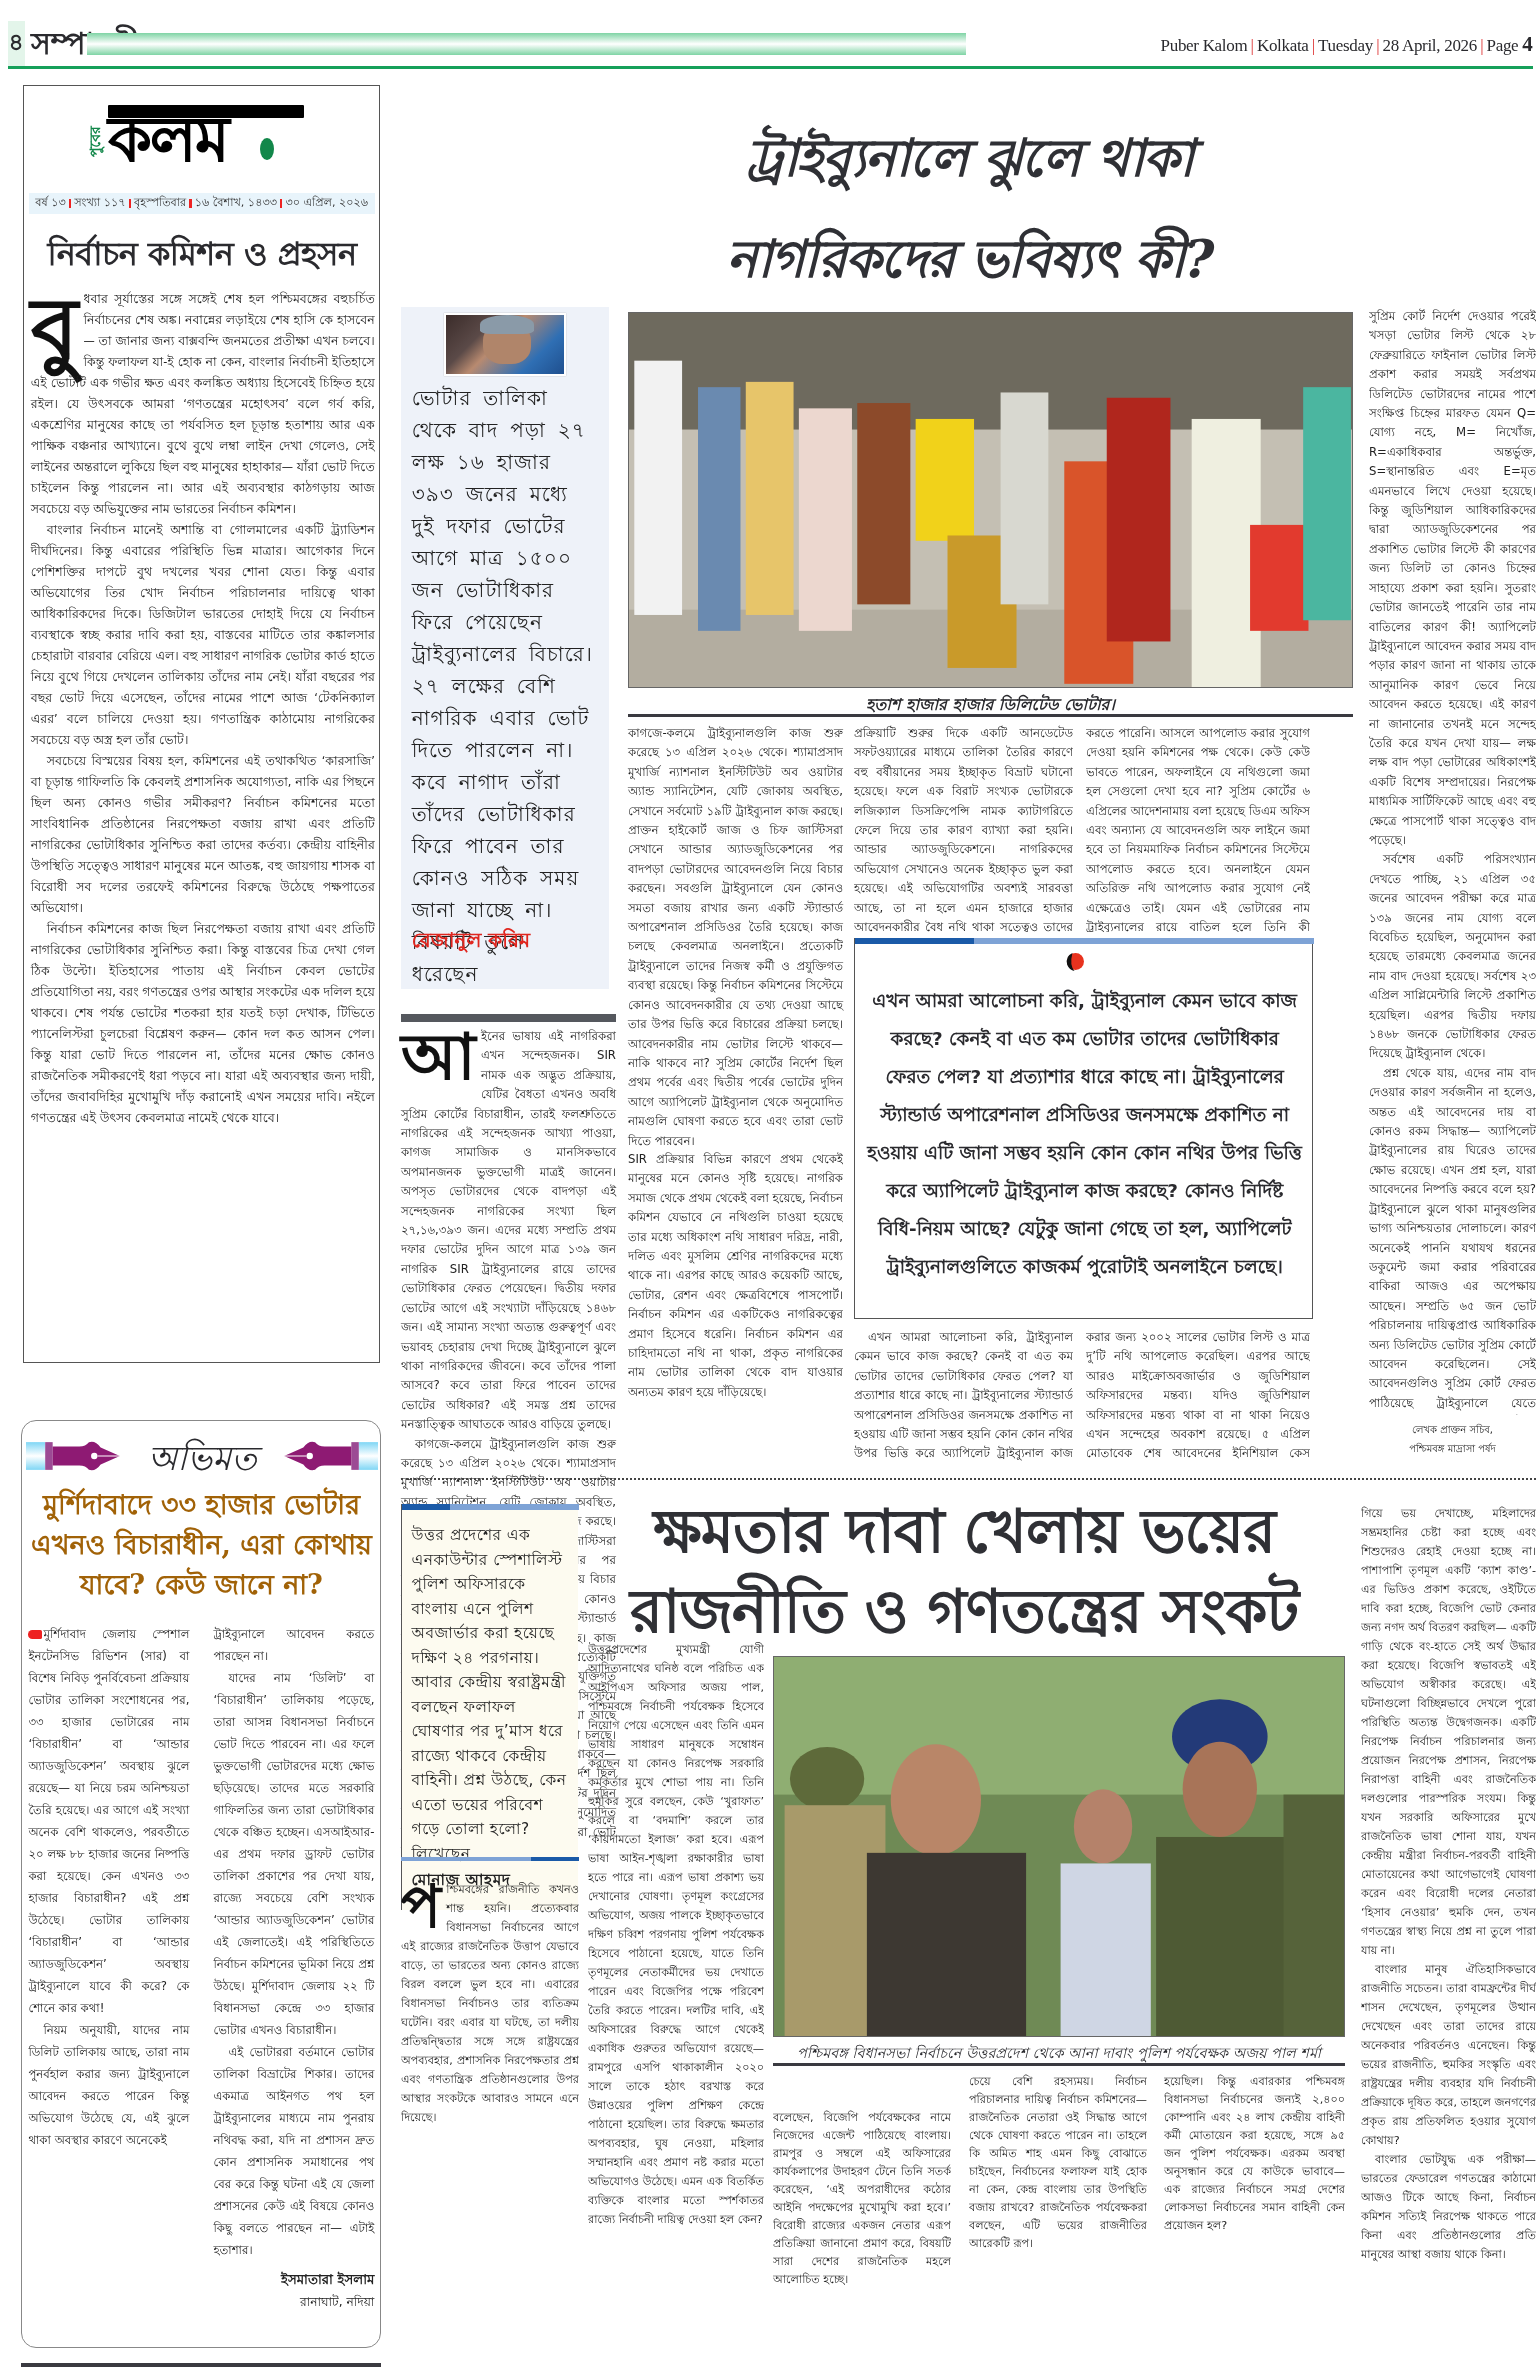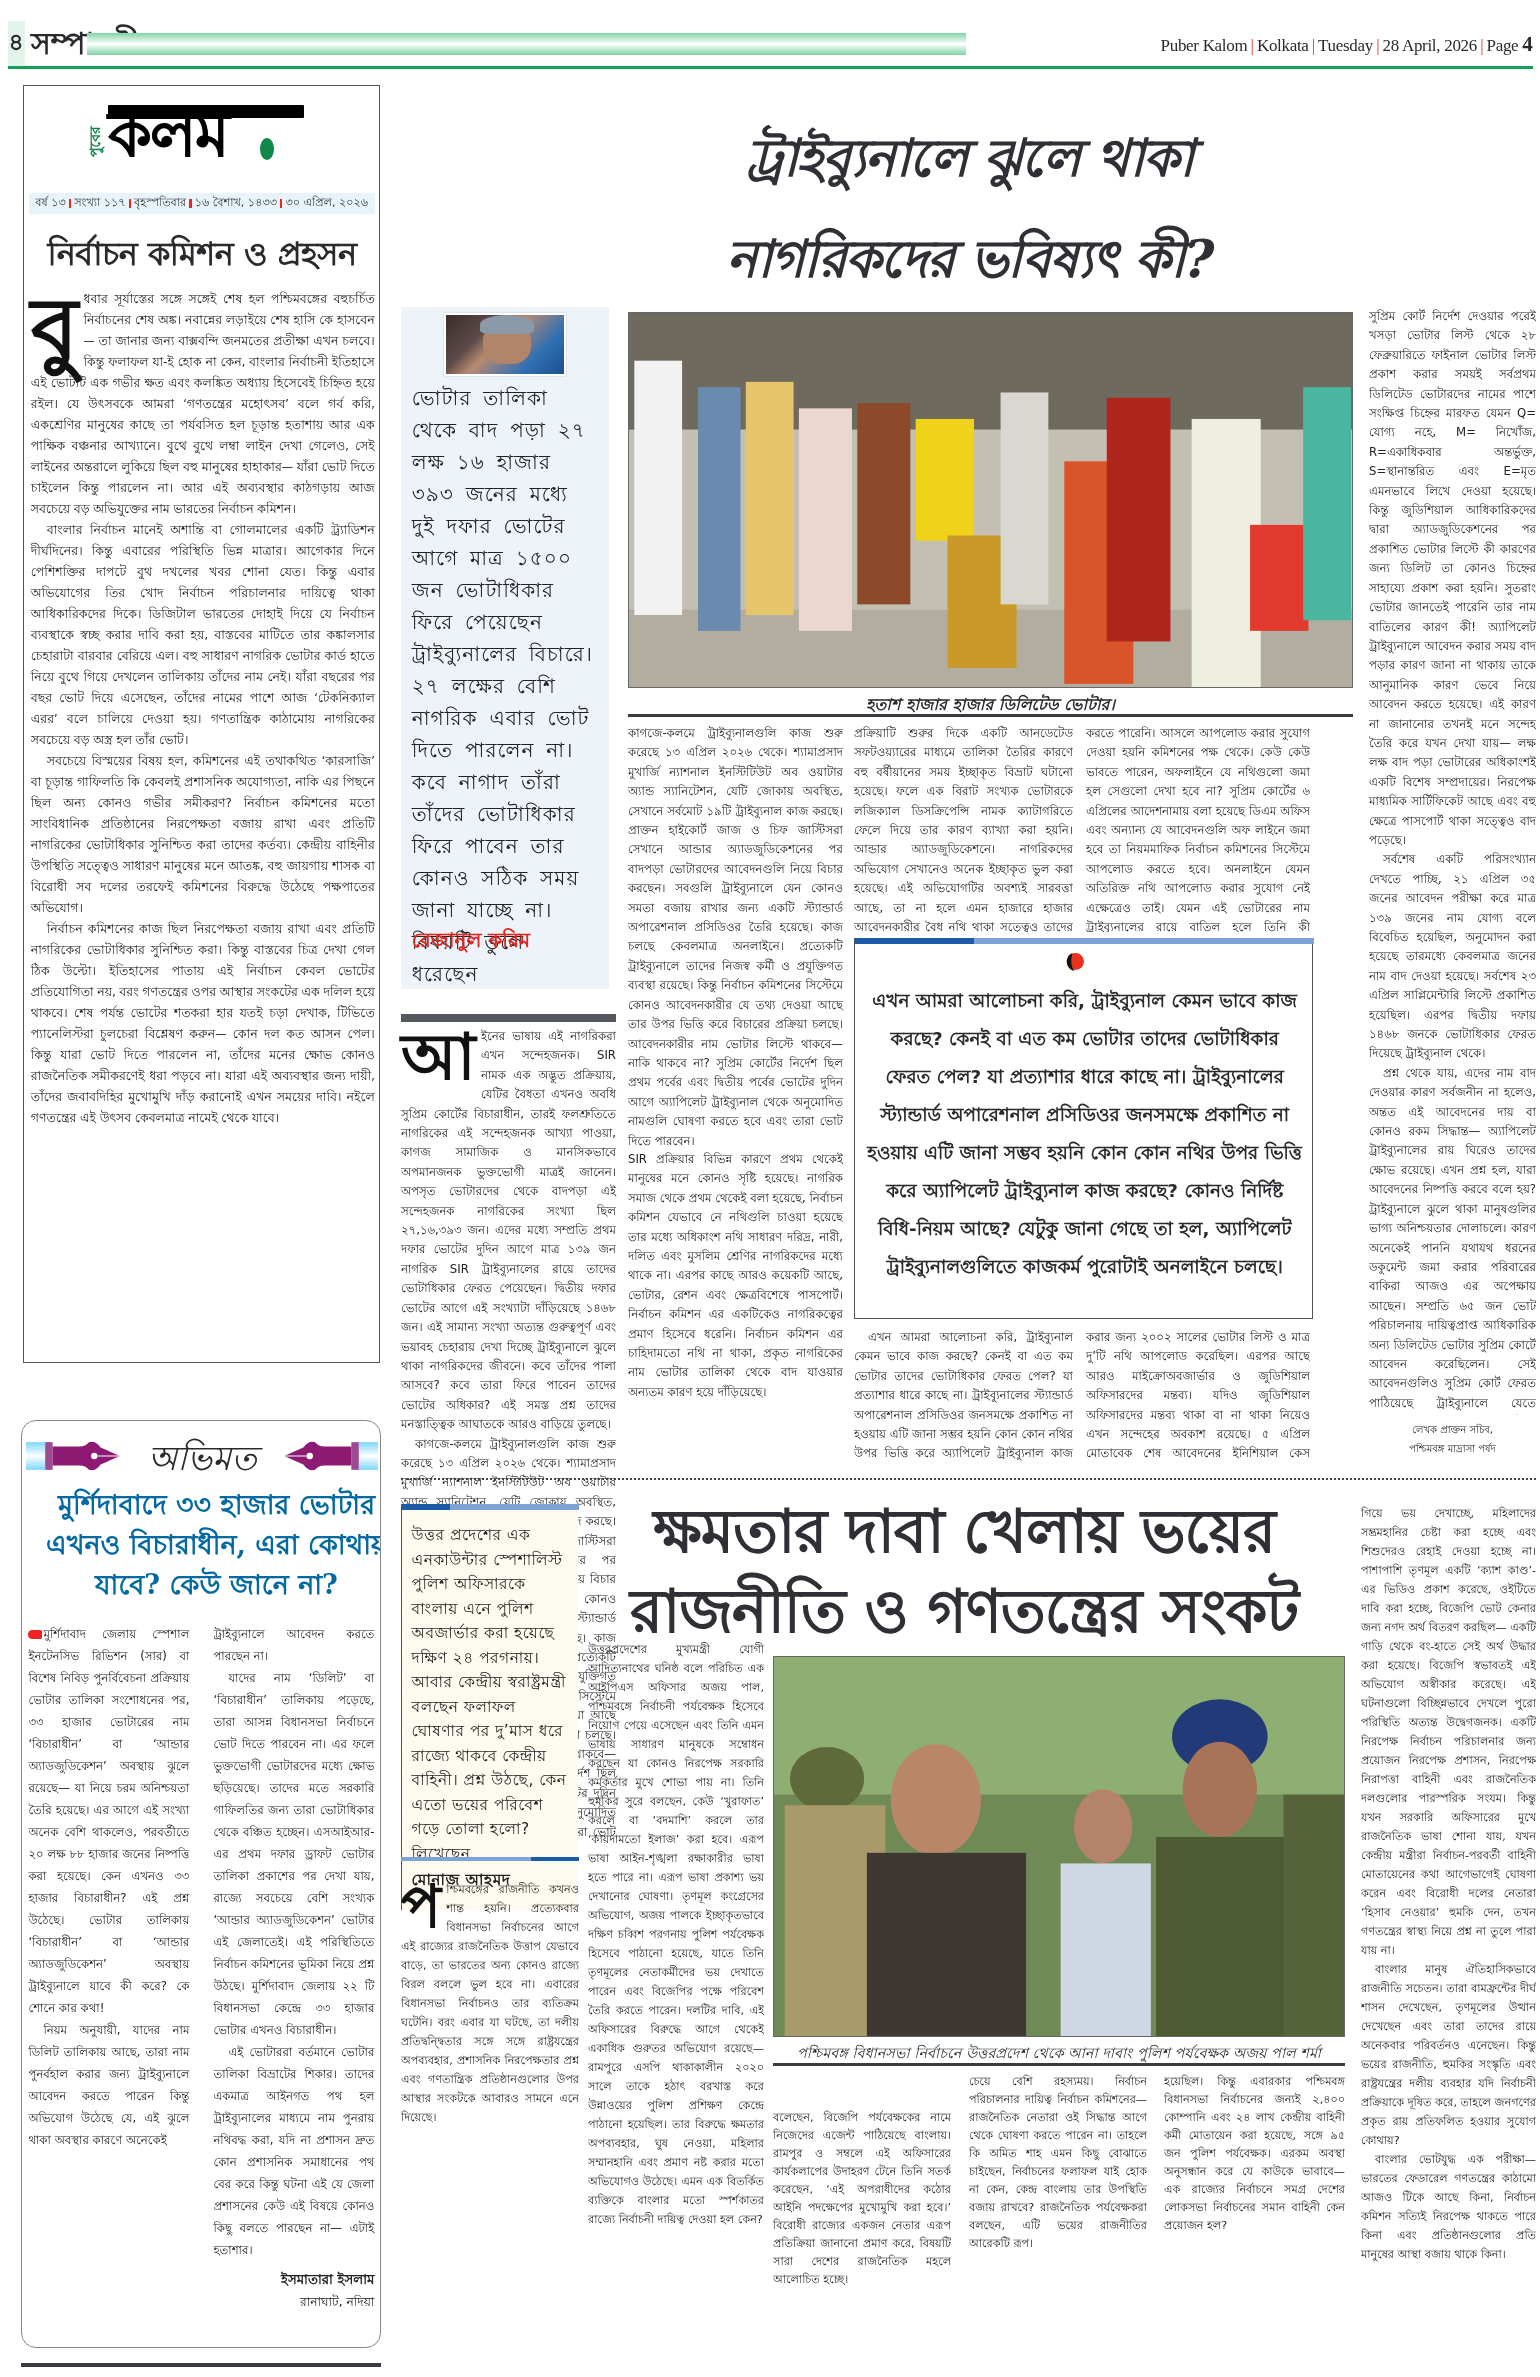--- a/index.html
+++ b/index.html
@@ -14,37 +14,37 @@
   .issue-line { position: absolute; right: 0; top: 10.7px; font-family: "Liberation Serif", serif; font-size: 17px; color:#2a2a2e; white-space: nowrap; letter-spacing:-0.3px; }
   .issue-line .sep { color: #d33; margin: 0 3.2px; font-weight: normal; }
   .issue-line .pg { font-weight: bold; font-size: 21px; }
   .green-rule { position: absolute; left: 7.5px; top: 66px; width: 1525px; height: 3.2px; background: #16a05a; }
 
   
   .editorial-box { position: absolute; left: 23.4px; top: 85px; width: 357px; height: 1278px; border: 1.1px solid #555; background:#fff; }
   .logo { position: absolute; left: 59px; top: 19px; width: 224px; height: 69px; }
   .logo .puber { position:absolute; left: 0; top: 5.3px; width: 19px; height: 64px; color:#12874a; font-weight:bold; font-size: 14px; writing-mode: vertical-rl; transform: rotate(180deg); text-align:center; }
   .logo .kalom-bar { position:absolute; left: 24.5px; top: 0; width: 196px; height: 12.8px; background:#000; border-radius:1.1px; }
-  .logo .kalom { position:absolute; left: 24.5px; top: 3.2px; font-size: 63px; font-weight: 900; color:#000; line-height: 64px; font-family: Liberation Mono, monospace; letter-spacing: -2.1px; }
+  .logo .kalom { position:absolute; left: 24.5px; top: 3.2px; font-size: 63px; font-weight: 900; color:#000; line-height: 64px; font-family: Liberation Serif, serif; letter-spacing: -2.1px; }
   .logo .dot { position:absolute; left: 177px; top: 33px; width: 14px; height: 22.4px; border-radius:50%; background:#12874a; }
   .dateline { position: absolute; left: 4.3px; top: 107px; width: 346px; height: 21px; background:#e8f4fb; font-size: 11.2px; color:#333; display:flex; align-items:center; justify-content:center; white-space:nowrap; }
   .dateline .tick { display:inline-block; width:2.1px; height:8.5px; background:#e22; margin: 0 3.2px; vertical-align: middle; }
   .editorial-title { position:absolute; left: 3.2px; top: 143px; width: 349px; font-size: 32px; color:#2a2a2e; font-family: "DejaVu Serif", serif; text-align:center; letter-spacing:-0.5px; white-space:nowrap; }
   .editorial-body { position:absolute; left: 6.4px; top: 202px; width: 344px; font-size: 12.5px; line-height: 21px; text-align: justify; color:#222; font-family: "DejaVu Sans Condensed", "DejaVu Sans", sans-serif; }
   .dropcap { float:left; font-size: 85px; line-height: 80px; font-weight:bold; margin: 0 5.3px 0 0; font-family: "DejaVu Serif", serif; color:#111; }
   .editorial-body p { text-indent: 16px; margin:0; }
   .editorial-body p.first { text-indent: 0; }
 
   
   .opinion-box { position:absolute; left: 21px; top: 1420px; width: 360px; height: 928px; border: 1.1px solid #888; border-radius: 15px; background:#fff; overflow:hidden; }
   .opinion-banner { position:absolute; left: 4.3px; top: 10.7px; width: 352px; height: 48px; }
   .pen-left, .pen-right { position:absolute; top: 8px; width: 96px; height: 32px; }
   .pen-left { left: 0; } .pen-right { right: 0; }
   .opinion-label { position:absolute; left: 107px; top: 0; width: 138px; text-align:center; font-size: 34px; font-family: "DejaVu Serif", serif; color:#2a2a2e; font-style: italic; }
-  .opinion-title { position:absolute; left: 20px; top: 64px; width: 349px; text-align:center; font-size: 27px; line-height: 40px; font-family:"DejaVu Serif", serif; color:#0369a1; }
+  .opinion-title { position:absolute; left: 5px; top: 64px; width: 349px; text-align:center; font-size: 27px; line-height: 40px; font-family:"DejaVu Serif", serif; color:#a16207; }
   .opinion-cols { position:absolute; left: 6.4px; top: 202px; width: 346px; display:flex; gap: 24px; }
   .opinion-col { width: 165px; font-size: 11.7px; line-height: 22px; text-align: justify; color:#222; }
   .opinion-col p { text-indent: 15px; }
   .hand-icon { display:inline-block; width: 14px; height: 8.5px; background:#e22; border-radius: 4.3px 1.6px 1.6px 4.3px; vertical-align: middle; margin-right: 1.1px; }
   .signature { text-align:right; font-weight:bold; font-size: 13.3px; margin-top: 7.5px; }
   .signature-place { text-align:right; font-size: 12.2px; }
   .left-bottom-rule { position:absolute; left: 21px; top: 2363px; width: 360px; height: 4.3px; background:#3a3a40; }
 
   
   .headline-1 { position:absolute; left: 405px; top: 107px; width: 1129px; text-align:center; font-size: 52px; line-height: 101px; font-weight:bold; color:#2f3035; font-family: "DejaVu Serif", serif; letter-spacing: -1.6px; font-style: italic; }

